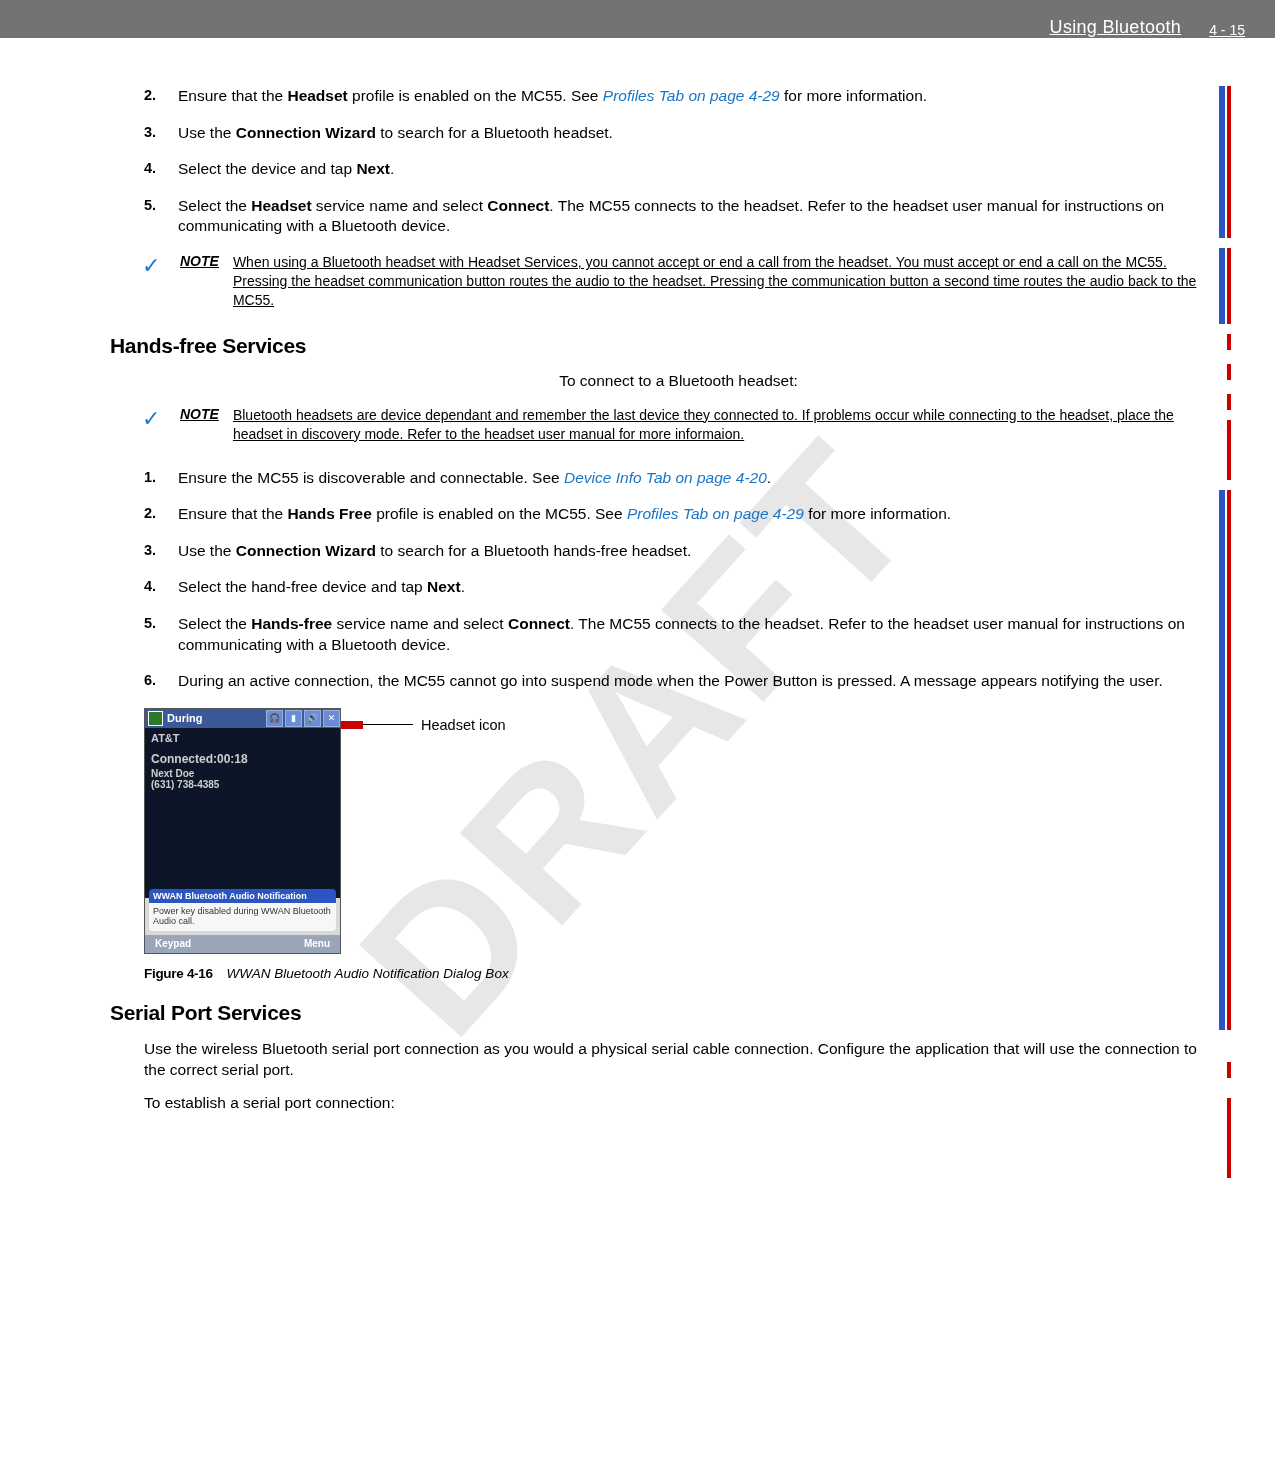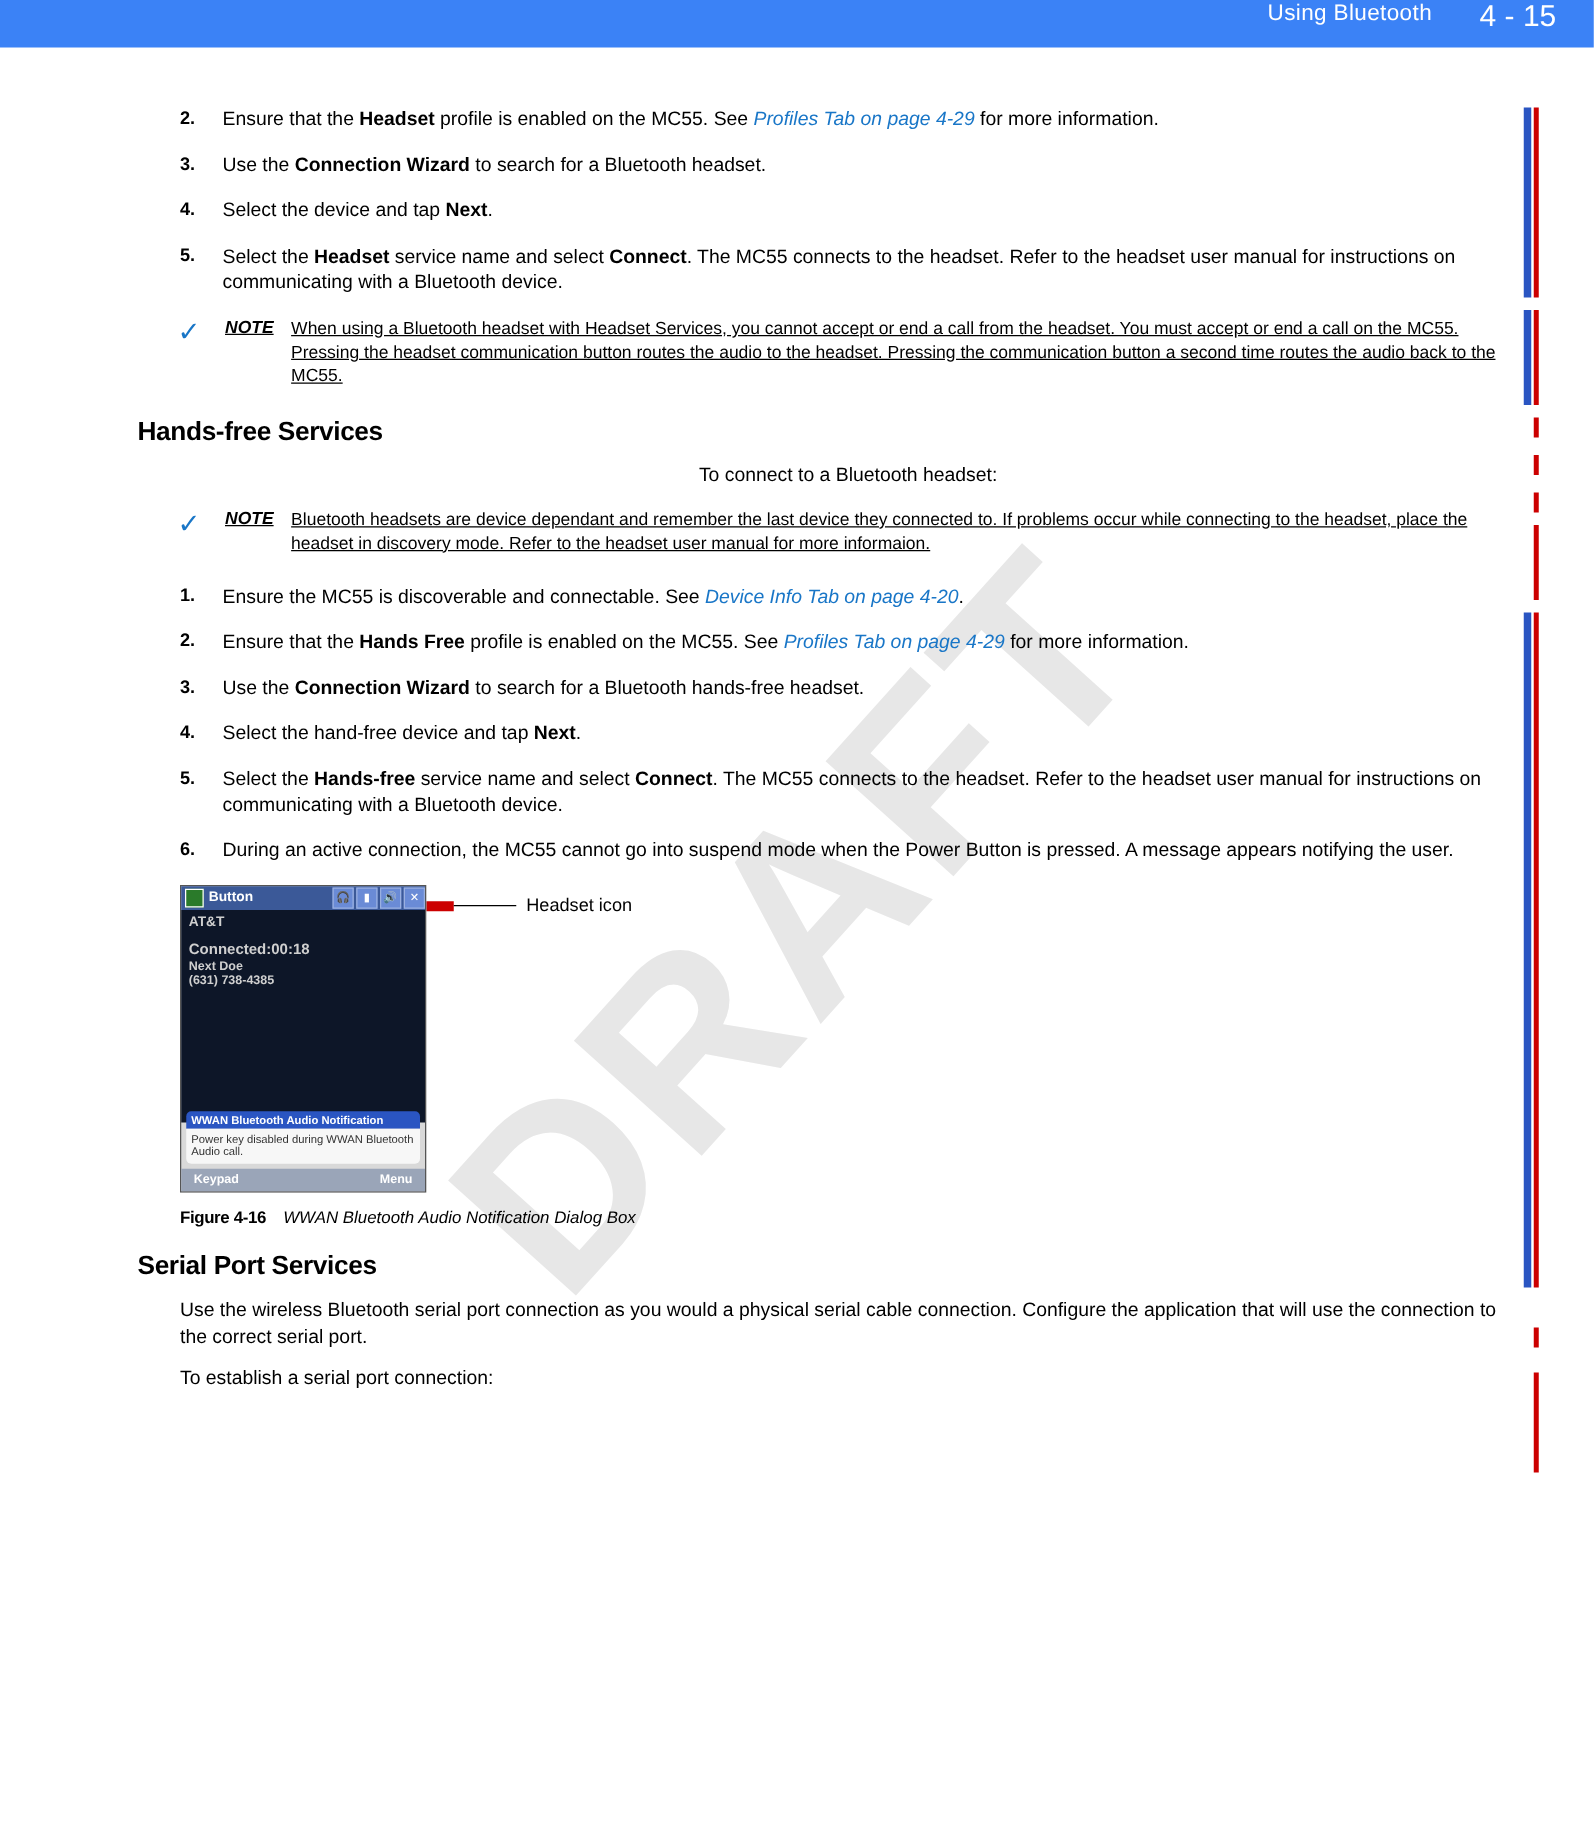--- a/index.html
+++ b/index.html
@@ -1,19 +1,19 @@
 <!DOCTYPE html>
 <html><head>
 <meta charset="utf-8">
 <style>
 body { margin:0; font-family: Arial, Helvetica, sans-serif; font-size:15.5px; color:#000; background:#fff; }
 .page { width:1275px; height:1476px; position:relative; box-sizing:border-box; }
-.header-bar { background:#3b82f6; color:#fff; height:38px; display:flex; align-items:flex-start; justify-content:flex-end; padding-right:30px; }
+.header-bar { background:#737373; color:#fff; height:38px; display:flex; align-items:flex-end; justify-content:flex-end; padding-right:30px;text-decoration:underline; }
 .header-bar .chapter-title { font-family: Arial, sans-serif; font-size:18px; letter-spacing:0.3px; }
-.header-bar .pagenum { font-family: Arial, sans-serif; font-size:24px; margin-left:38px; }
+.header-bar .pagenum { font-family: Arial, sans-serif; font-size:14px; margin-left:28px; }
 .content { position:absolute; left:110px; right:62px; top:86px; }
 .step { display:flex; margin-bottom:16px; line-height:1.33; }
 .step .num { font-weight:bold; width:34px; flex:0 0 34px; font-size:14.5px; }
 .step .body { flex:1; font-size:15.5px; }
 .step .body .b { font-weight:bold;text-align:right; }
 .step .body .link { color:#1976c7; font-style:italic; }
 .note-block { display:flex; margin:16px 0 24px 32px; }
 .note-block .check { width:38px; flex:0 0 38px; color:#1976c7; font-size:22px; padding-top:0px; }
 .note-block .note-label { font-weight:bold; font-style:italic; font-size:14px; margin-right:14px; flex:0 0 auto; }
 .note-block .note-text { font-size:14px; line-height:1.35; flex:1; }
@@ -142,21 +142,21 @@
           <div class="num">6.</div>
           <div class="body"><span>During an active connection, the MC55 cannot go into suspend mode when the Power Button is pressed. A message appears notifying the user.</span></div>
         </div>
       </div>
 
     <div class="figure-area">
       <div class="figure-row">
         <div class="device-shot">
           <div class="shot-titlebar">
             <div class="shot-win"></div>
-            <span class="t">Button</span>
+            <span class="t">During</span>
             <div class="icons">
               <div class="ic">🎧</div>
               <div class="ic">▮</div>
               <div class="ic">🔊</div>
               <div class="ic">✕</div>
             </div>
           </div>
           <div class="shot-body">
             <div class="carrier">AT&amp;T</div>
             <div class="row-conn">

